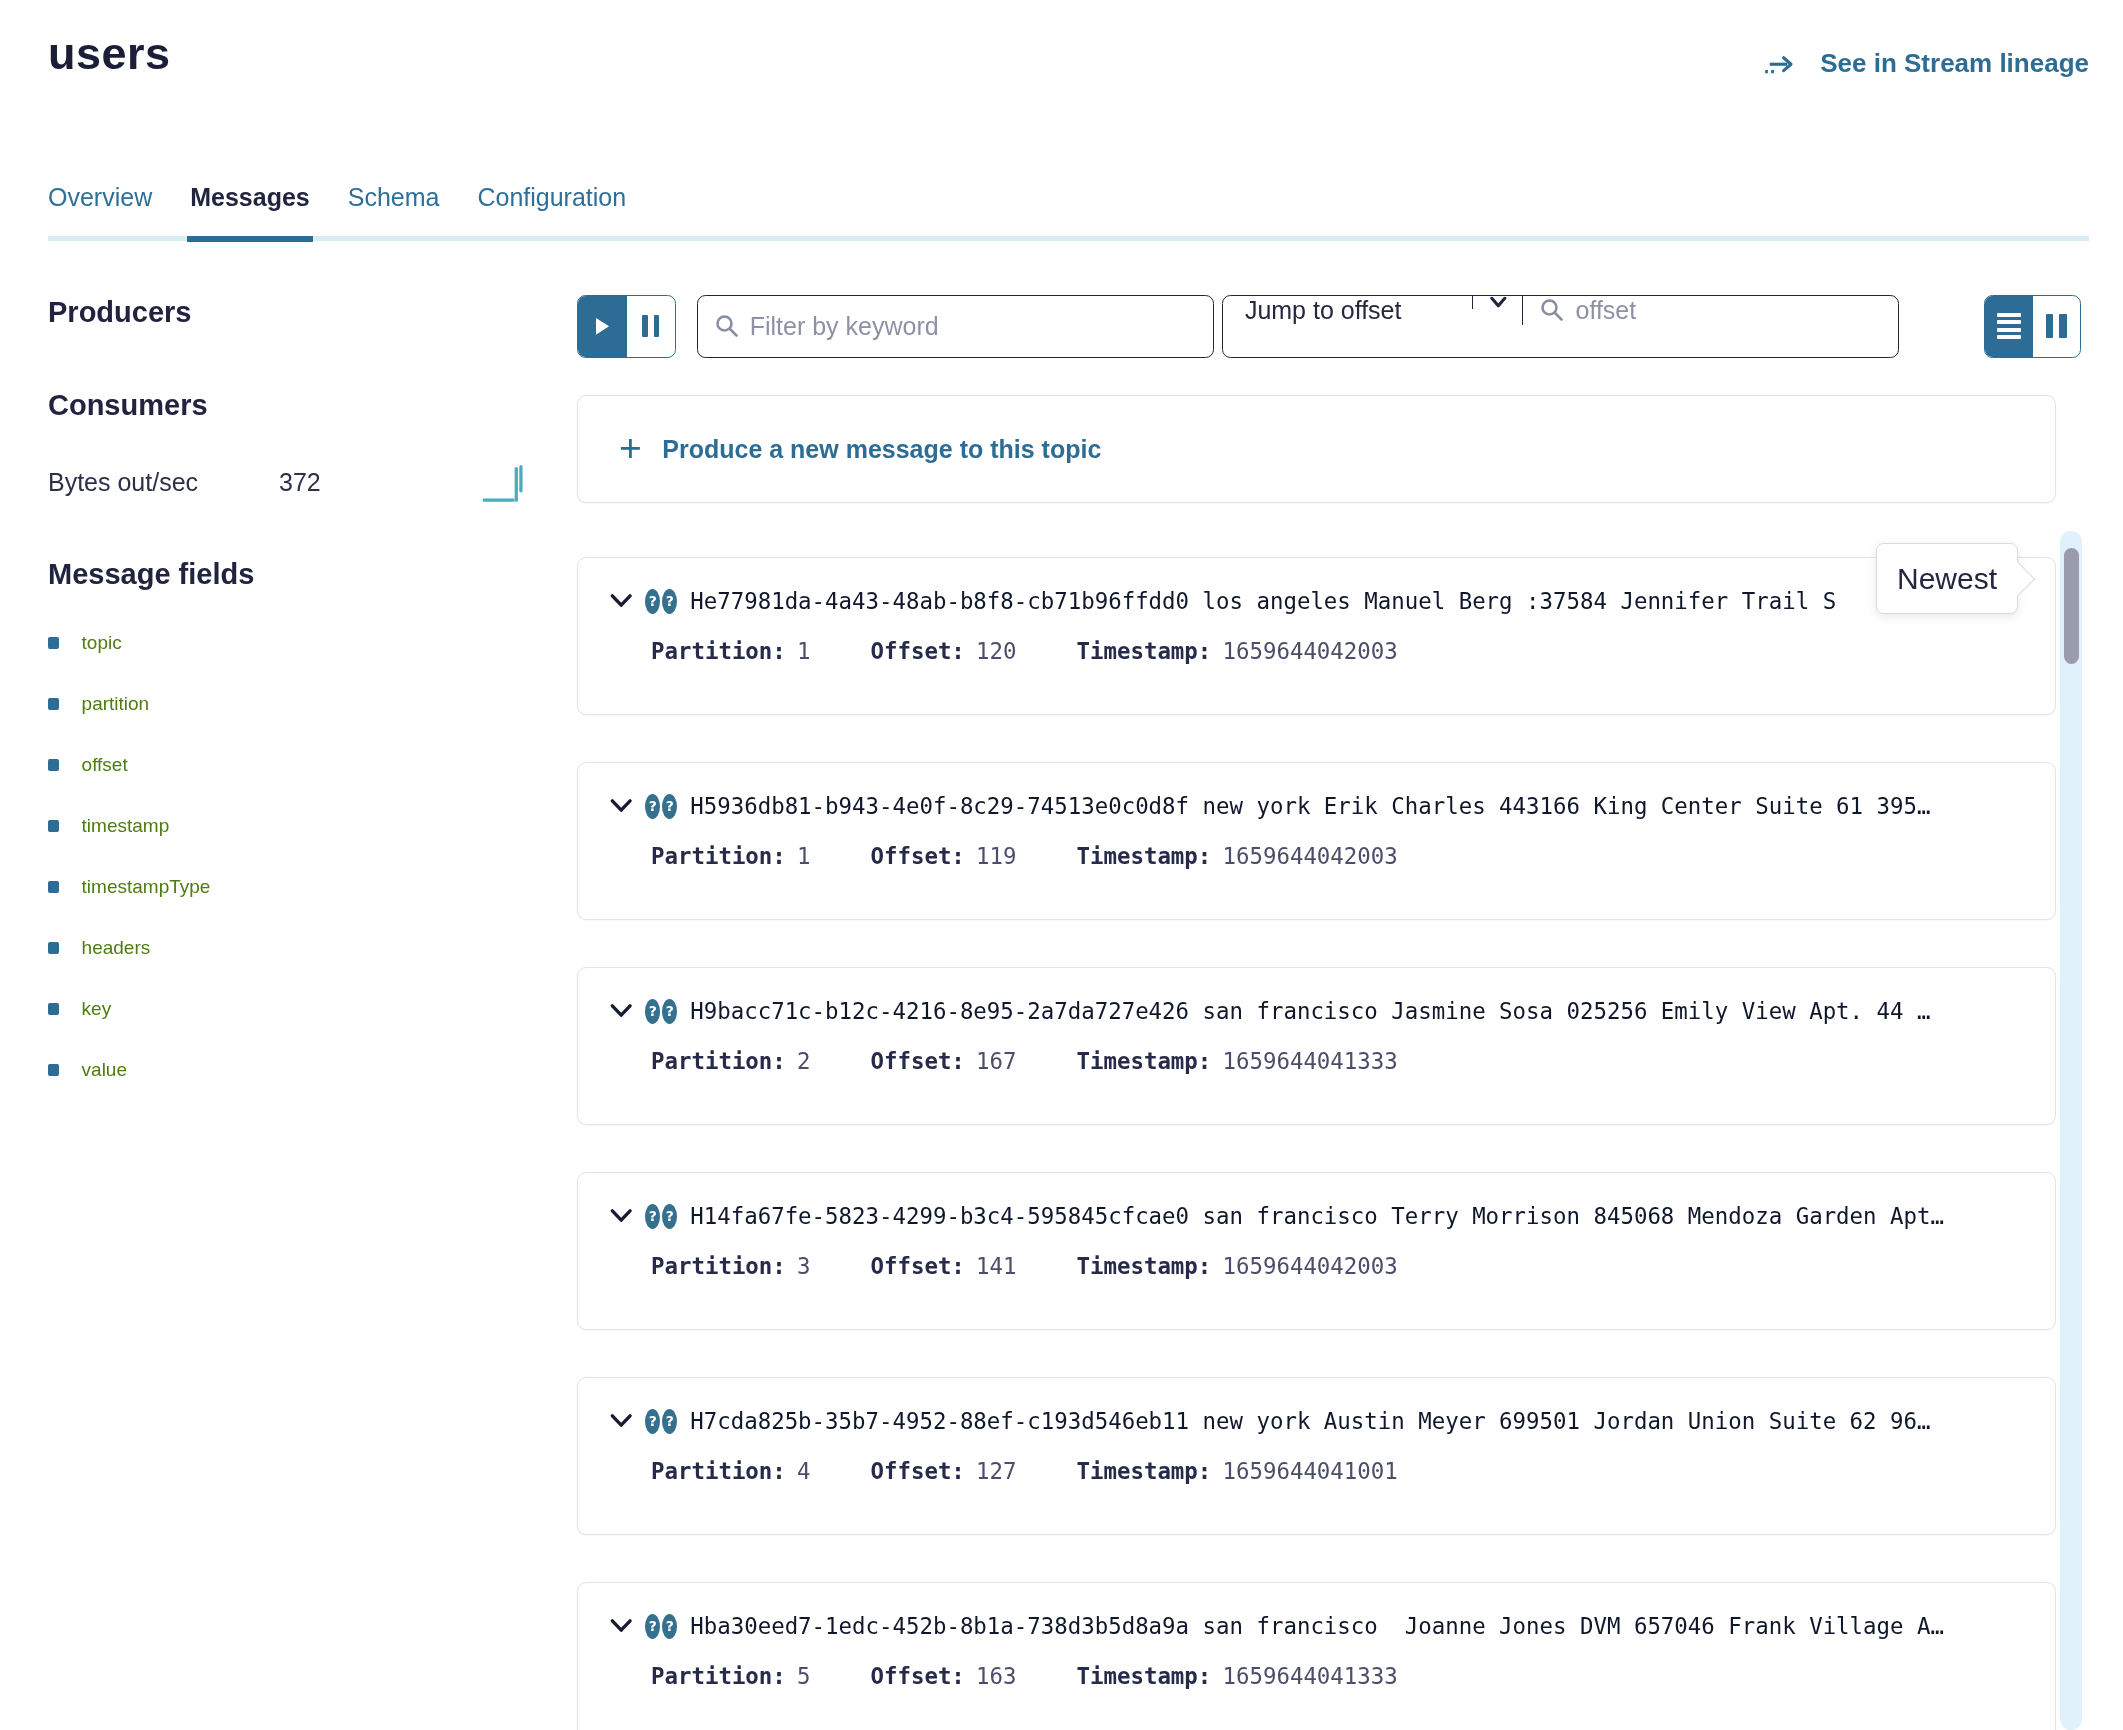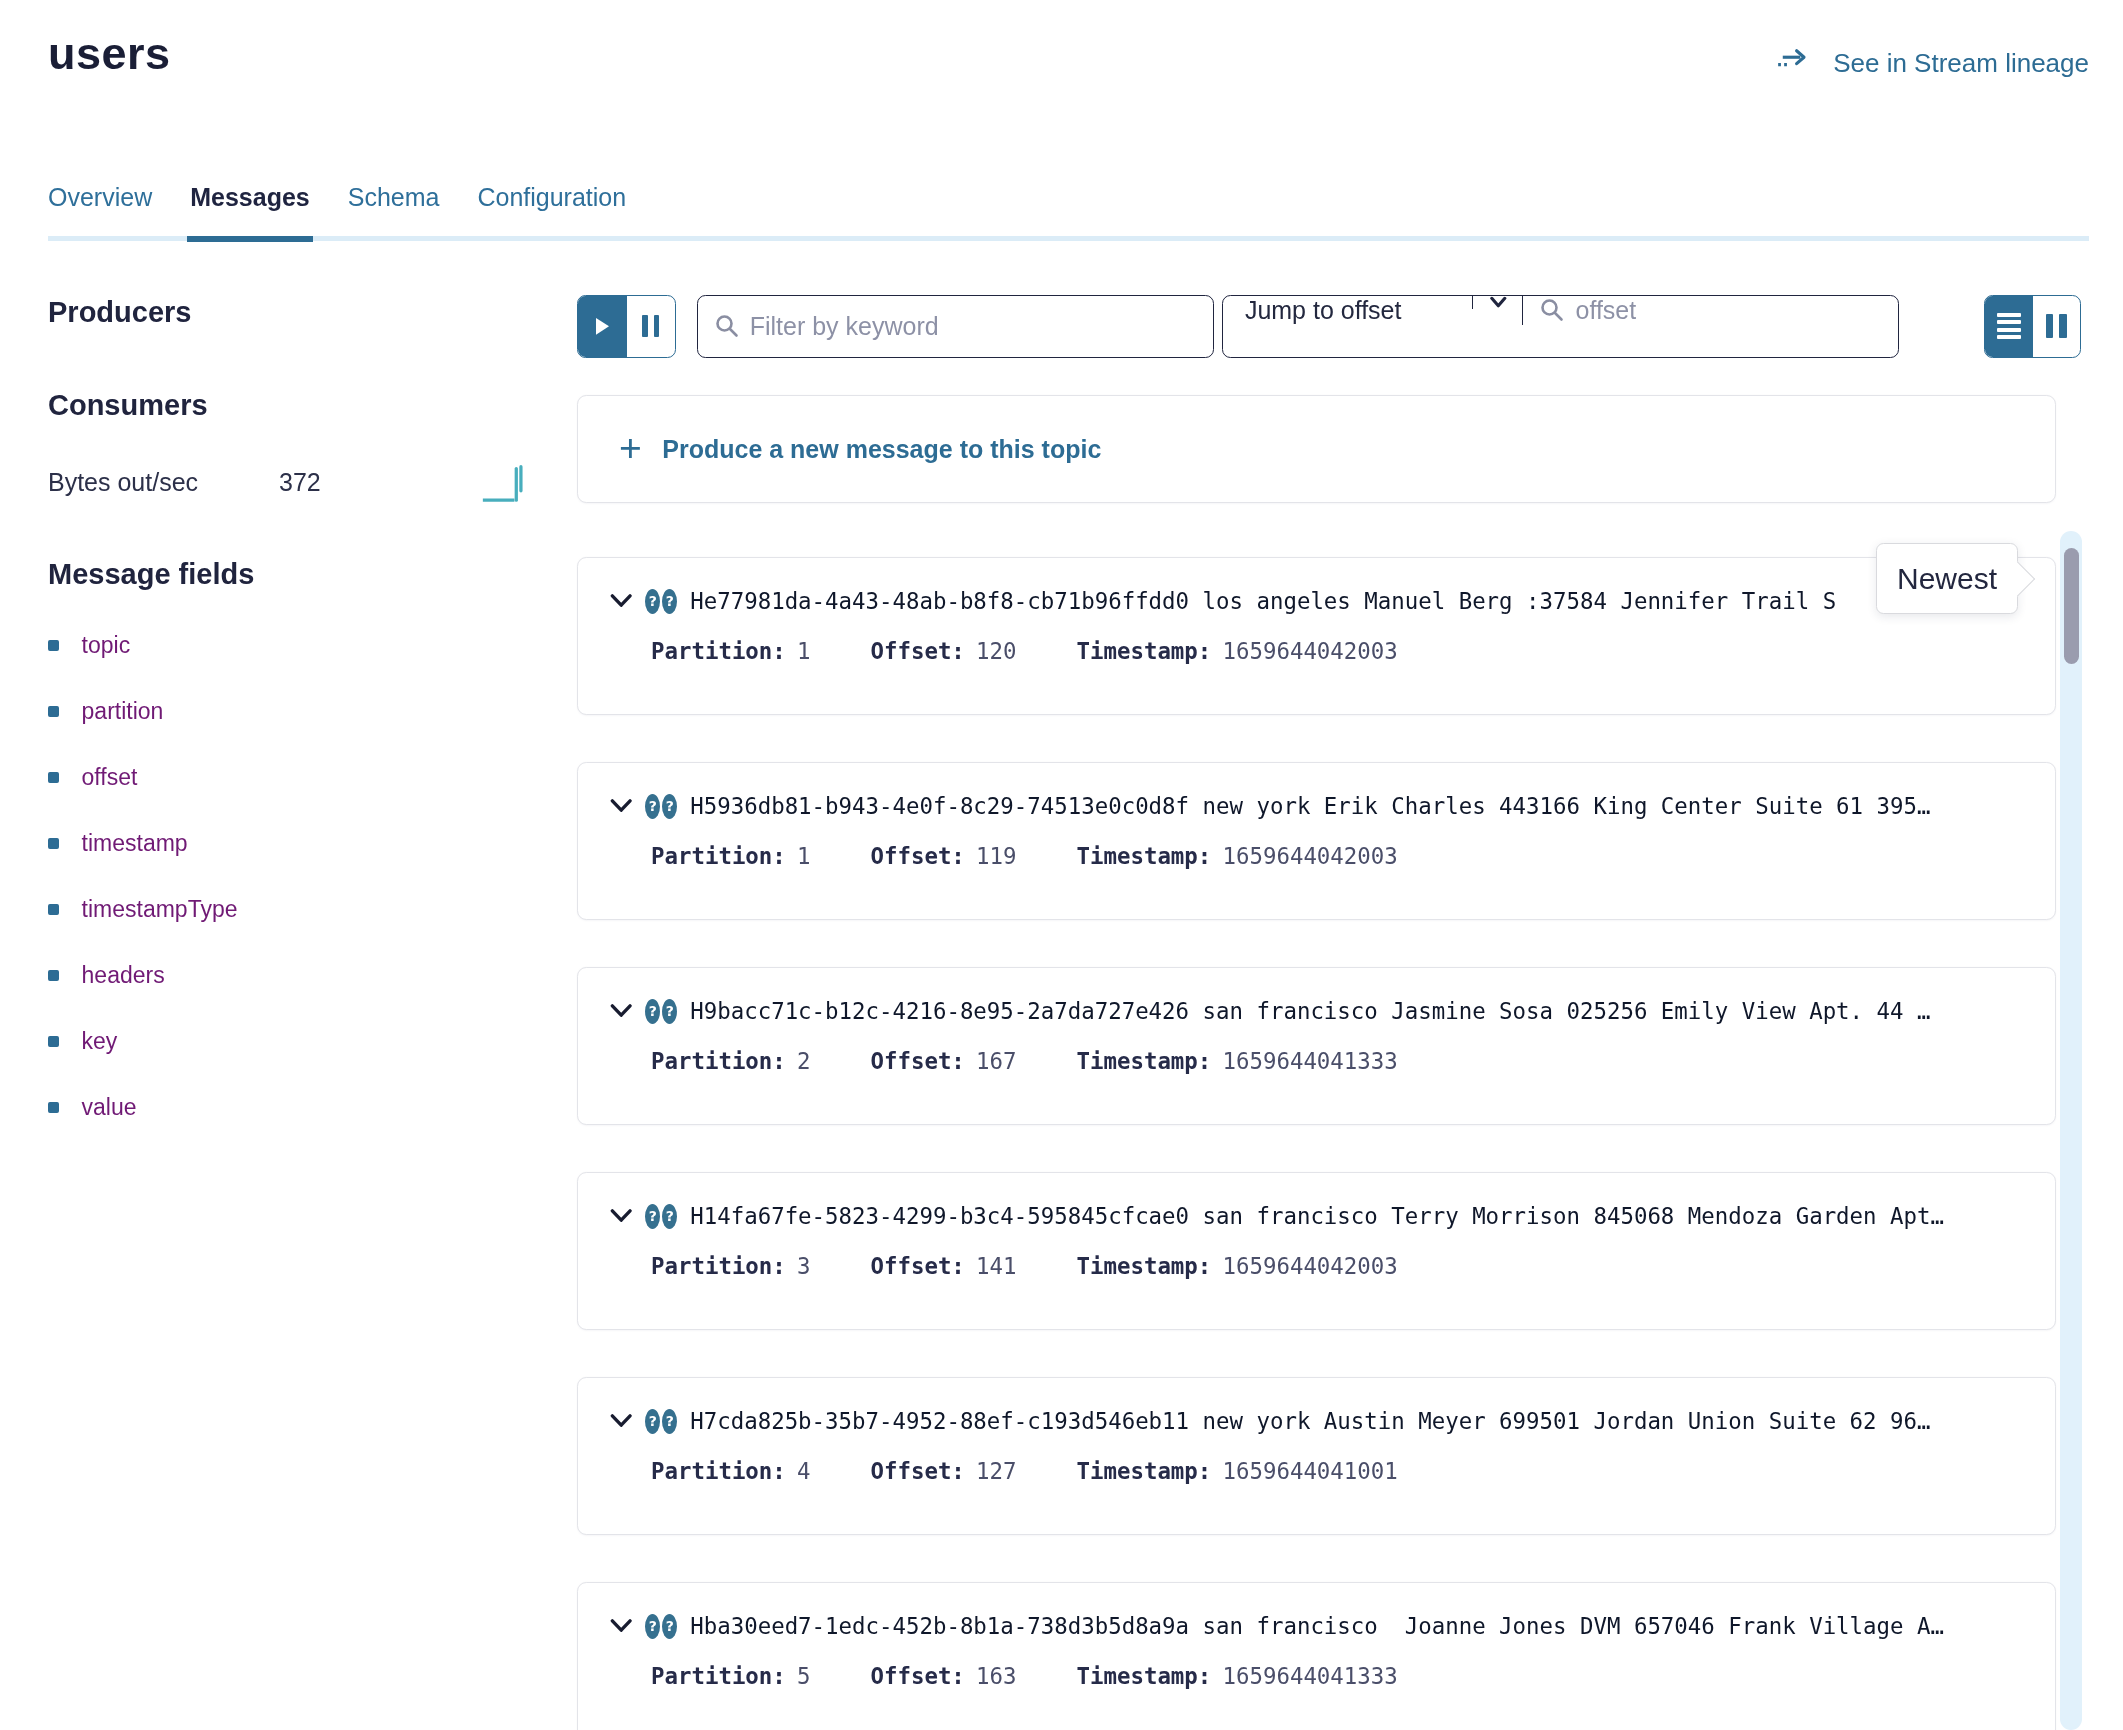--- a/index.html
+++ b/index.html
@@ -1,37 +1,37 @@
 <!DOCTYPE html>
 <html style="font-size:15px"><head>
 <meta charset="utf-8">
 <style>
   * { margin:0; padding:0; box-sizing:border-box; }
   html,body { width:2124px; height:1730px; background:#ffffff; font-family:"Liberation Sans", sans-serif; overflow:hidden; position:relative; }
 
   
   .page-title { position:absolute; top:28px; left:48px; font-size:45px; font-weight:800; color:#1a1e36; letter-spacing:0.5px; }
-  .lineage-link { position:absolute; top:48px; right:35px; display:flex; align-items:flex-start; gap:24px; font-size:26px; font-weight:400; color:#2d6c94; cursor:pointer; }
+  .lineage-link { position:absolute; top:48px; right:35px; display:flex; align-items:flex-end; gap:24px; font-size:26px; font-weight:700; color:#2d6c94; cursor:pointer; }
 
   
   .tabs { position:absolute; top:183px; left:48px; right:35px; display:flex; gap:38px; border-bottom:5.6px solid #dbecf7; padding-bottom:24px; }
   .tab { font-size:25px; color:#2e6f9a; font-weight:500; position:relative; cursor:pointer; }
   .tab.active { color:#1f2440; font-weight:700; }
   .tab.active::after { content:""; position:absolute; left:-3.7px; right:-3.7px; bottom:-30px; height:5.6px; background:#2d6c94; }
 
   
   .sidebar { position:absolute; top:296px; left:48px; width:485px; }
   .side-h { font-size:29px; font-weight:700; color:#20243e; }
   .metric { display:flex; align-items:center; margin-top:37px; font-size:25px; color:#2c3049; }
   .metric-label { width:231px; }
   .metric-spark { margin-left:auto; }
   .consumers-h { margin-top:60px; }
   .fields-h { margin-top:52px; }
   .field-list { margin-top:41px; display:flex; flex-direction:column; gap:39px; }
-  .field-item { display:flex; align-items:center; font-size:23px; color:#701a75; }
+  .field-item { display:flex; align-items:center; font-size:19px; color:#4d7c0f; }
   .bullet { width:11.2px; height:11.2px; background:#2d6c94; border-radius:1.9px; margin-right:22.4px; flex:none; }
 
   
   .main { position:absolute; top:294px; left:577px; width:1504px; }
   .toolbar { display:flex; align-items:center; height:64px; }
 
   .playpause { width:99px; height:63px; border:1.9px solid #2d6c94; border-radius:8.4px; overflow:hidden; display:flex; background:#fff; flex:none; }
   .pp-left { flex:1; background:#2d6c94; display:flex; align-items:center; justify-content:center; cursor:pointer; }
   .pp-right { flex:1; display:flex; align-items:center; justify-content:center; gap:5.6px; cursor:pointer; }
   .pause-bar { width:5.6px; height:22.4px; background:#2d6c94; border-radius:0.9px; }

